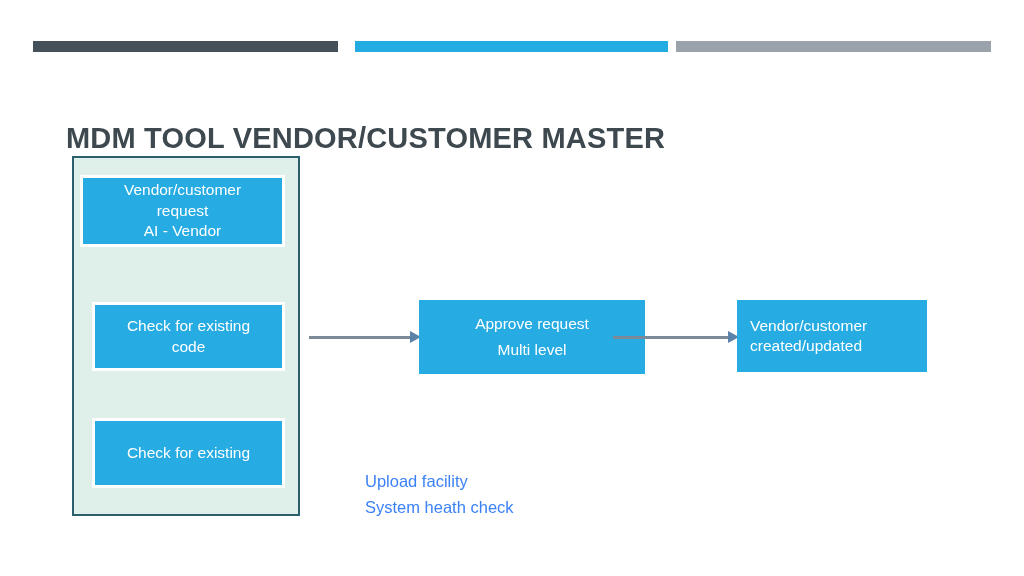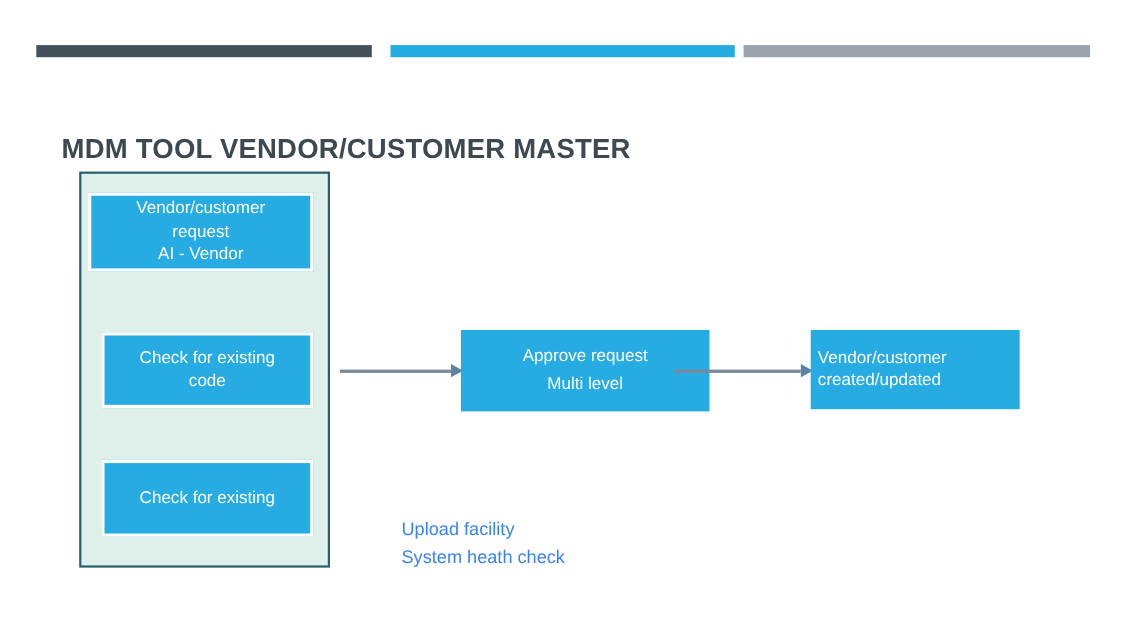--- a/index.html
+++ b/index.html
@@ -26,23 +26,23 @@
     top: 41px;
     height: 11px;
   }
   .rule-dark  { left: 33px;  width: 305px; background: #44515a; }
   .rule-blue  { left: 355px; width: 313px; background: #22ace2; }
   .rule-gray  { left: 676px; width: 315px; background: #9aa3ab; }
 
   
   .slide-title {
     position: absolute;
-    left: 56px;
+    left: 66px;
     top: 122px;
-    font-size: 25px;
+    font-size: 29px;
     font-weight: bold;
     letter-spacing: 0.2px;
     color: #3d484f;
     white-space: nowrap;
     font-family: "Liberation Sans", sans-serif;
   }
 
   
   .group-box {
     position: absolute;
@@ -55,21 +55,21 @@
     box-sizing: border-box;
   }
 
   
   .pbox {
     position: absolute;
     background: #26abe2;
     color: #ffffff;
     display: flex;
     flex-direction: column;
-    align-items: center;
+    align-items: flex-start;
     justify-content: center;
     text-align: center;
     font-size: 15.5px;
     line-height: 1.32;
     box-sizing: border-box;
   }
   .pbox.bordered { border: 3px solid #ffffff; }
   .pbox .ln { display: block; width: 100%; }
 
   #box-request          { left: 80px;  top: 175px; width: 205px; height: 72px; }

